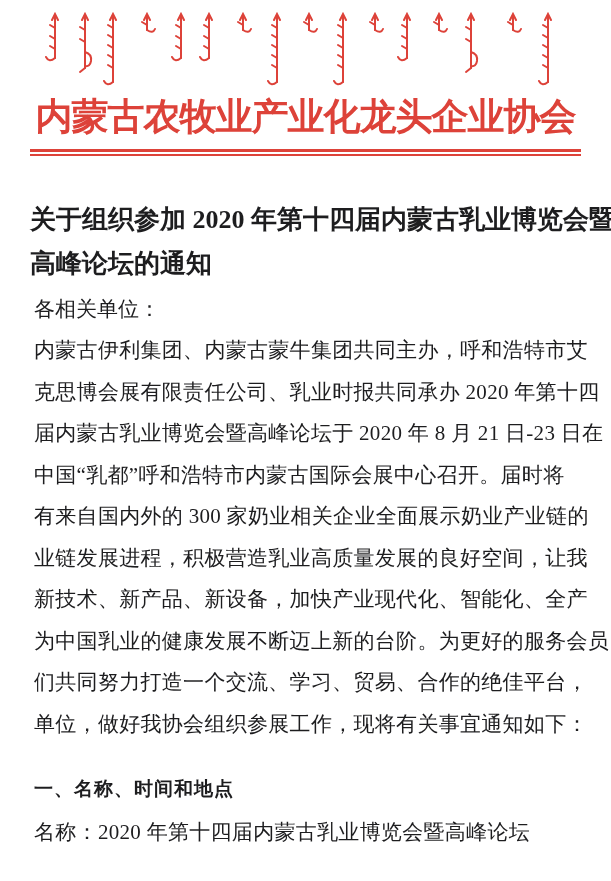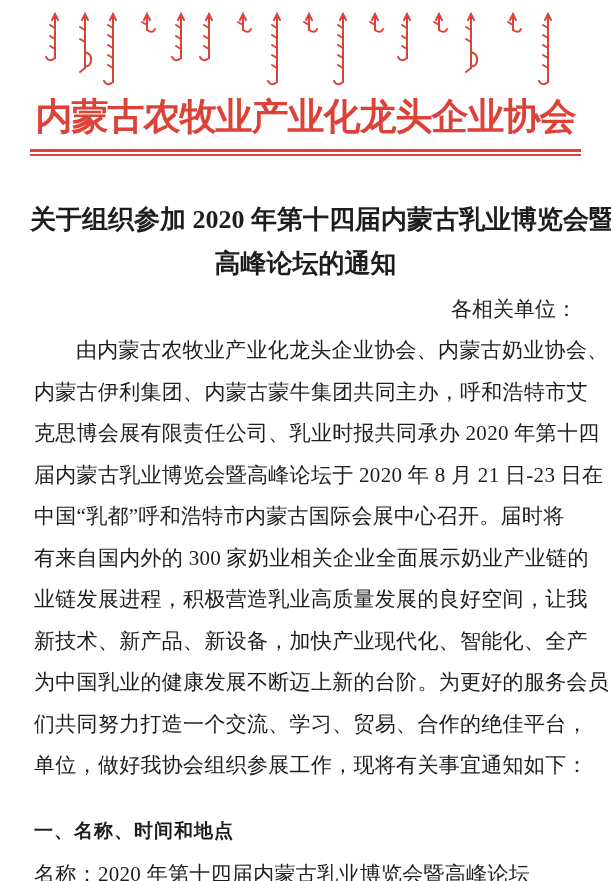--- a/index.html
+++ b/index.html
@@ -25,32 +25,31 @@
     white-space: nowrap;
     letter-spacing: -1px;
   }
   .double-rule {
     margin: 7px 30px 0 30px;
     height: 2px;
     border-top: 3px solid var(--accent, #dd4239);
     border-bottom: 2px solid var(--accent, #dd4239);
   }
   
-  .title-block { margin: 42px 30px 0 30px; text-align: center; }
+  .title-block { margin: 42px 30px 0 30px; }
   .title-line {
     font-size: 26px;
     font-weight: bold;
     line-height: 44px;
     white-space: nowrap;
   }
   .salutation {
     margin: 2px 34px 0 34px;
     font-size: 21px;
     line-height: 42px;
-    text-align: right;
   }
   .body-block { margin: 0 34px; }
   .doc-line {
     font-size: 21px;
     line-height: 41.5px;
     height: 41.5px;
     white-space: nowrap;
     letter-spacing: 0.3px;
   }
   .doc-line.indent { text-indent: 42px; }
@@ -138,21 +137,20 @@
 
   <main>
     <div class="title-block">
         <div class="title-line">关于组织参加 2020 年第十四届内蒙古乳业博览会暨</div>
         <div class="title-line">高峰论坛的通知</div>
       </div>
 
     <div class="salutation">各相关单位：</div>
 
     <div class="body-block">
-        <div class="doc-line indent">由内蒙古农牧业产业化龙头企业协会、内蒙古奶业协会、</div>
         <div class="doc-line">内蒙古伊利集团、内蒙古蒙牛集团共同主办，呼和浩特市艾</div>
         <div class="doc-line">克思博会展有限责任公司、乳业时报共同承办 2020 年第十四</div>
         <div class="doc-line">届内蒙古乳业博览会暨高峰论坛于 2020 年 8 月 21 日-23 日在</div>
         <div class="doc-line">中国“乳都”呼和浩特市内蒙古国际会展中心召开。届时将</div>
         <div class="doc-line">有来自国内外的 300 家奶业相关企业全面展示奶业产业链的</div>
         <div class="doc-line">业链发展进程，积极营造乳业高质量发展的良好空间，让我</div>
         <div class="doc-line">新技术、新产品、新设备，加快产业现代化、智能化、全产</div>
         <div class="doc-line">为中国乳业的健康发展不断迈上新的台阶。为更好的服务会员</div>
         <div class="doc-line">们共同努力打造一个交流、学习、贸易、合作的绝佳平台，</div>
         <div class="doc-line">单位，做好我协会组织参展工作，现将有关事宜通知如下：</div>

